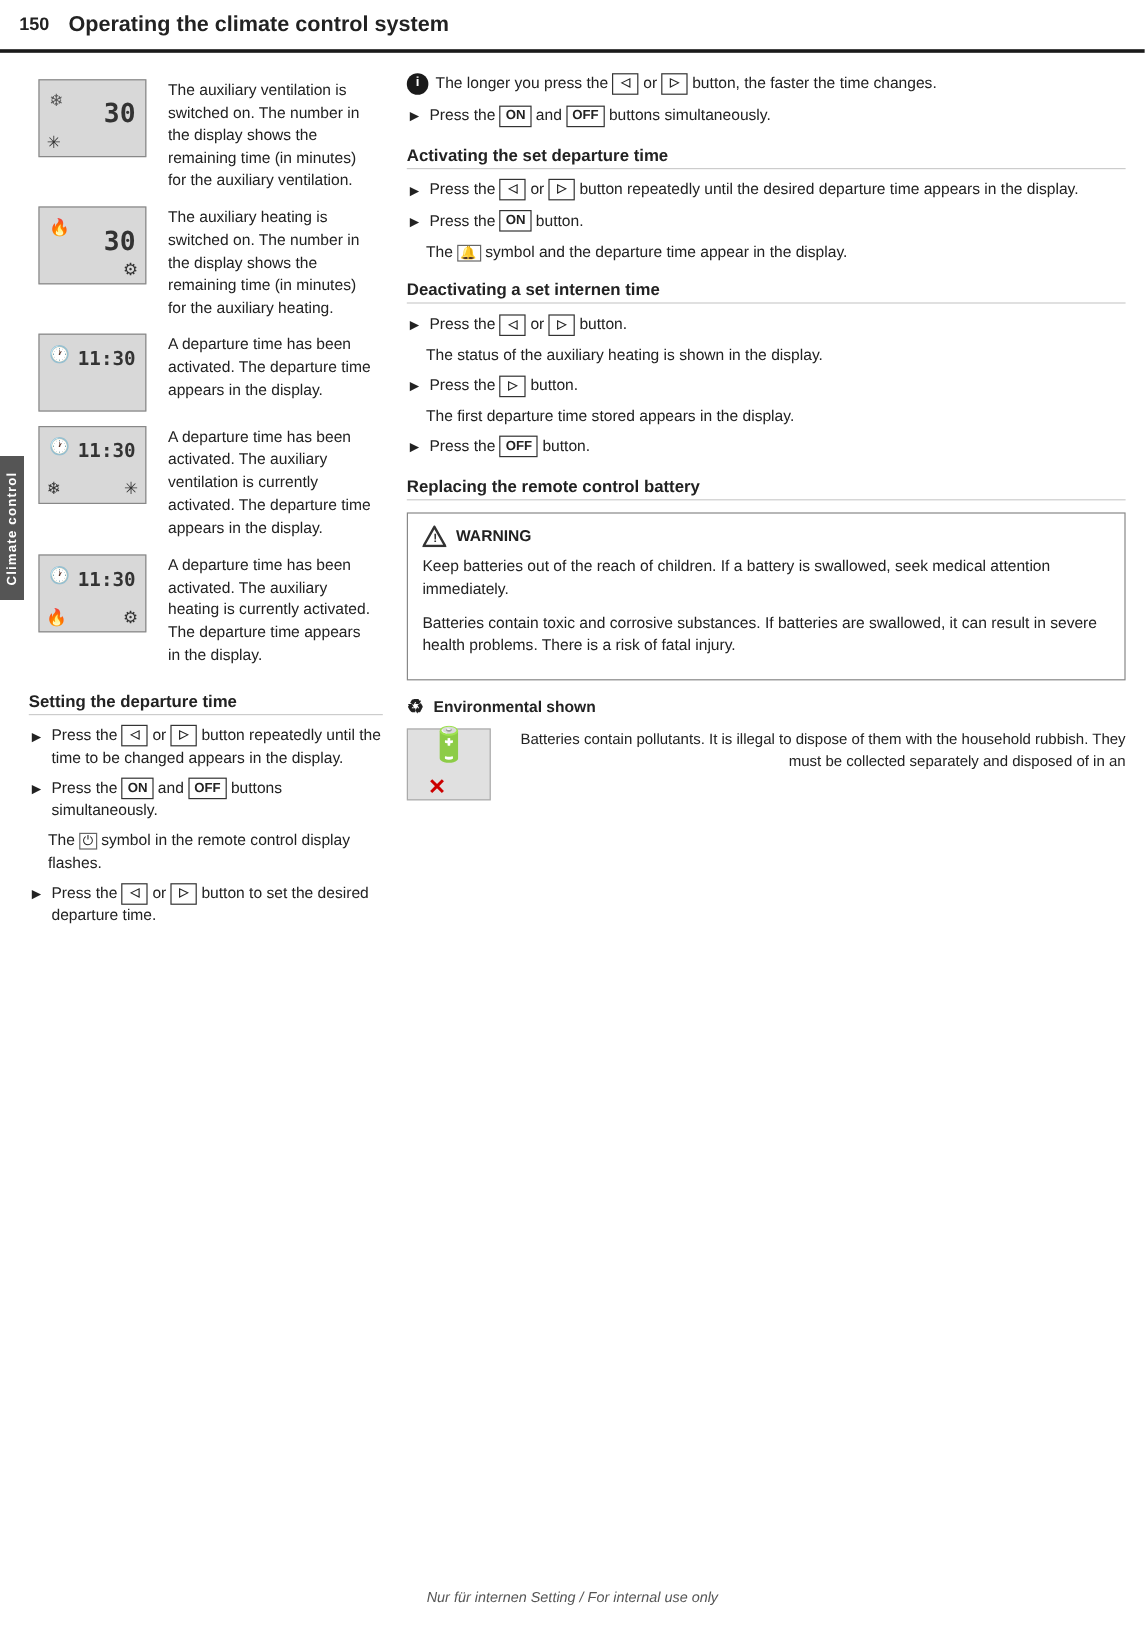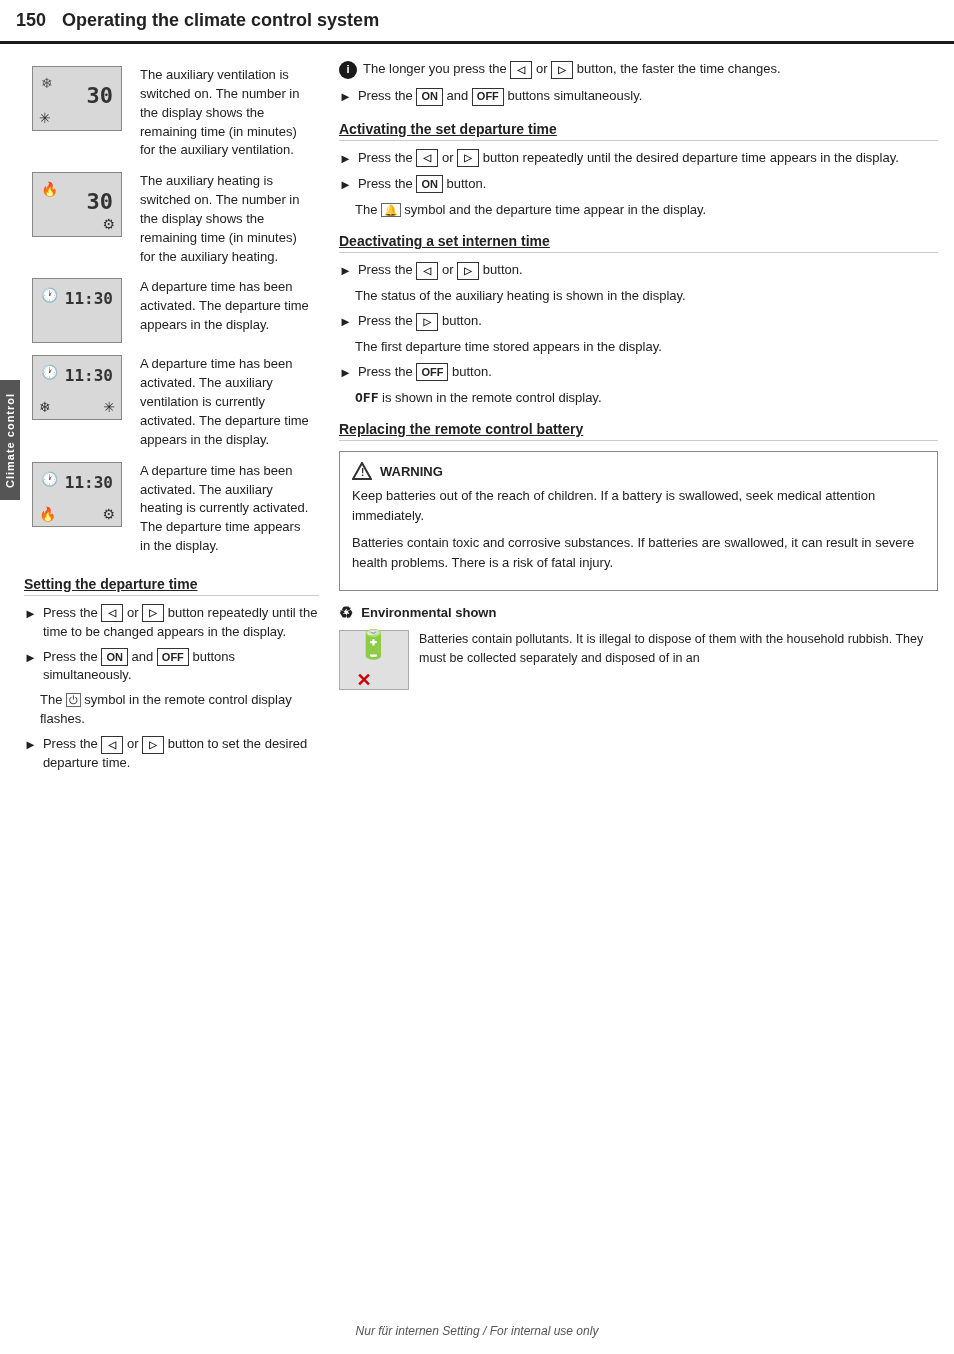--- a/index.html
+++ b/index.html
@@ -17,21 +17,21 @@
     .page-header {
       display: flex;
       align-items: center;
       background: #fff;
       border-bottom: 3px solid #1a1a1a;
       padding: 8px 16px;
       height: 44px;
     }
     .page-number {
       font-weight: bold;
-      font-size: 18px;
+      font-size: 15px;
       margin-right: 16px;
     }
     .page-title {
       font-weight: bold;
       font-size: 18px;
     }
 
     
     .side-tab {
       position: absolute;
@@ -139,21 +139,20 @@
       color: #555;
     }
 
     
     .section-heading {
       font-weight: bold;
       font-size: 14px;
       margin: 14px 0 8px 0;
       border-bottom: 1px solid #ccc;
       padding-bottom: 3px;
-      text-decoration: underline;
     }
 
     
     .bullet-item {
       display: flex;
       align-items: flex-start;
       margin-bottom: 6px;
       line-height: 1.45;
     }
     .bullet-arrow {
@@ -264,20 +263,21 @@
       border: 1px solid #aaa;
       background: #e0e0e0;
       display: flex;
       align-items: center;
       justify-content: center;
       flex-shrink: 0;
     }
     .env-text {
       line-height: 1.5;
       font-size: 12.5px;
+      text-align: right;
     }
     .cross-symbol {
       font-size: 28px;
       color: #555;
     }
 
     
     .page-footer {
       position: absolute;
       bottom: 16px;
@@ -470,23 +470,20 @@
       </div>
       <div class="sub-text" style="margin-left:16px;margin-bottom:6px;">
         The first departure time stored appears in the display.
       </div>
 
       <div class="bullet-item">
         <span class="bullet-arrow">►</span>
         <span class="bullet-text">
           Press the <span class="btn-inline">OFF</span> button.
         </span>
-      </div>
-      <div class="sub-text" style="margin-left:16px;margin-bottom:10px;">
-        <span style="font-family:monospace;font-weight:bold;">OFF</span> is shown in the remote control display.
       </div>
     </div>
 
     <div>
       <div class="section-heading">Replacing the remote control battery</div>
 
       <div class="warning-box">
         <div class="warning-header">
           <div class="warning-triangle">
             <svg width="20" height="18" viewBox="0 0 20 18">

